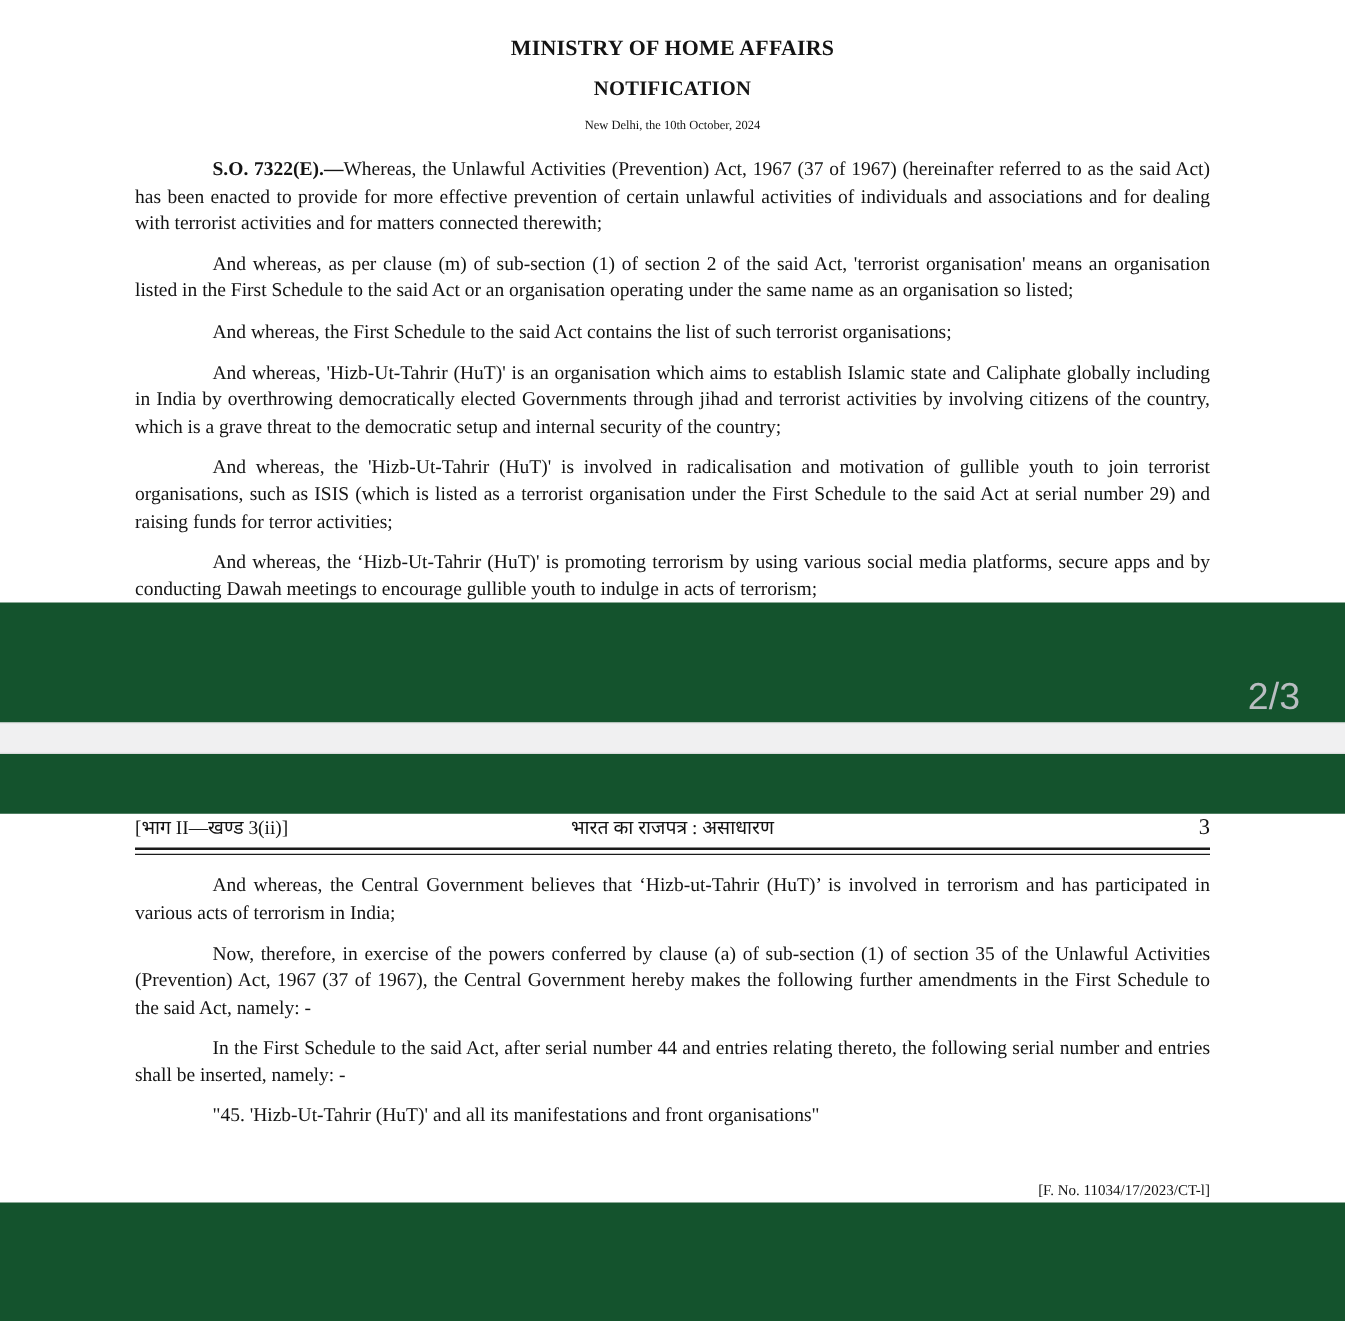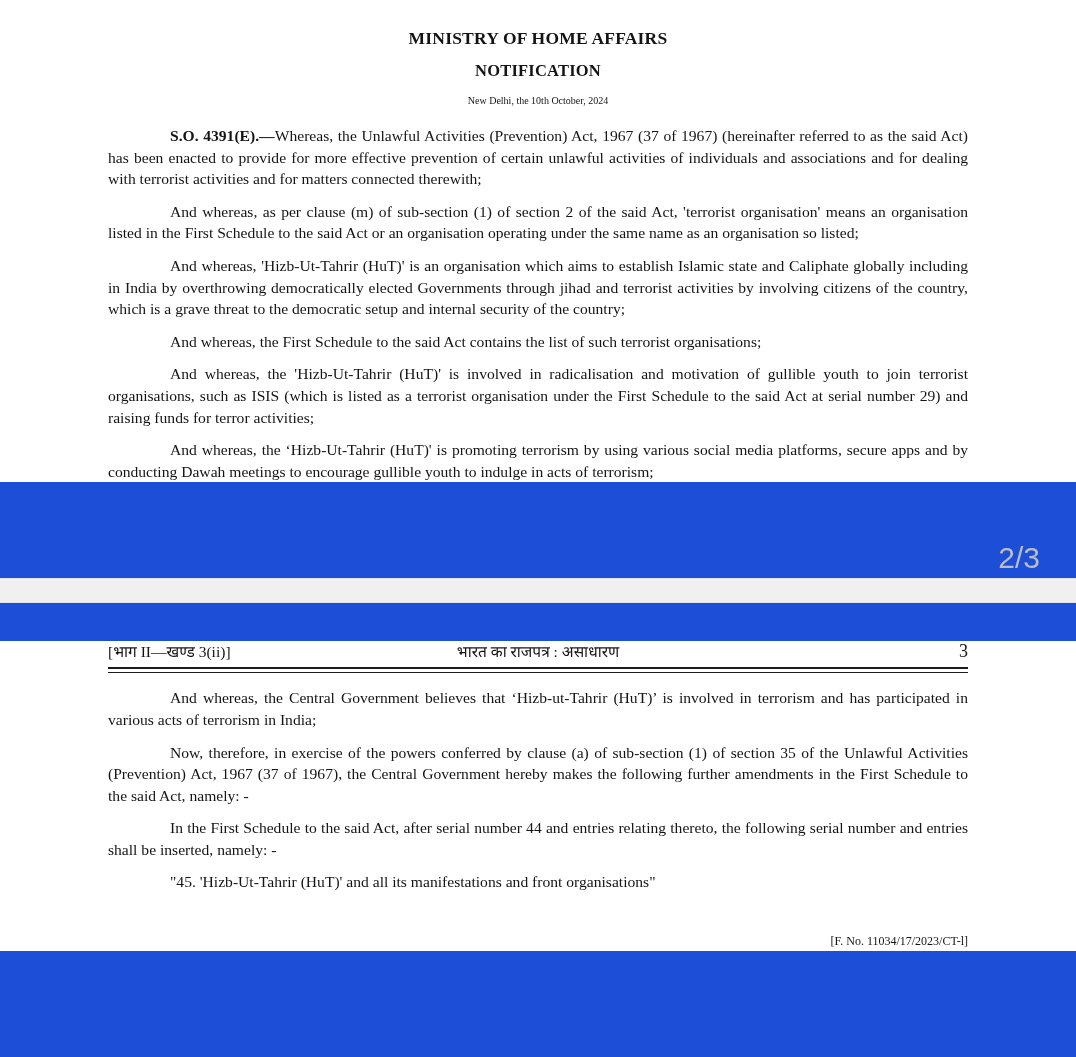--- a/index.html
+++ b/index.html
@@ -6,21 +6,21 @@
   html, body {
     margin: 0;
     padding: 0;
     background: #ffffff;
     width: 1076px;
     height: 1057px;
     overflow: hidden;
     font-family: "Liberation Serif", serif;
     color: #141414;
   }
-  .doc-viewer { width: 1076px; height: 1057px; position: relative; background: #1d4ed8; }
+  .doc-viewer { width: 1076px; height: 1057px; position: relative; background: #14532d; }
 
   
   .pdf-page { padding: 0 108px; background: #ffffff; }
 
   
   .p2-title {
     text-align: center;
     font-weight: bold;
     font-size: 17.5px;
     line-height: 18px;
@@ -67,21 +67,21 @@
     height: 25px;
     background: #f0f0f1;
     border-top: 1px solid #e3e3e5;
     border-bottom: 1px solid #e3e3e5;
   }
 
   
   .p3-header {
     display: flex;
     align-items: baseline;
-    margin-top: 38px;
+    margin-top: 48px;
     font-size: 15.5px;
     line-height: 20px;
   }
   .p3-header .hl { flex: 1 1 0; text-align: left; }
   .p3-header .hc { flex: 0 0 auto; text-align: left; }
   .p3-header .hr { flex: 1 1 0; text-align: right; font-size: 18px; }
 
   .double-rule {
     margin-top: 5px;
     height: 6px;
@@ -107,25 +107,25 @@
 </head>
 <body>
 
 <div class="doc-viewer">
 
   <div class="pdf-page">
     <div class="p2-title">MINISTRY OF HOME AFFAIRS</div>
     <div class="p2-subtitle">NOTIFICATION</div>
     <div class="p2-dateline">New Delhi, the 10th October, 2024</div>
 
-    <p class="para first"><b>S.O. 4391(E).—</b><span>Whereas, the Unlawful Activities (Prevention) Act, 1967 (37 of 1967) (hereinafter referred to as the said Act) has been enacted to provide for more effective prevention of certain unlawful activities of individuals and associations and for dealing with terrorist activities and for matters connected therewith;</span></p>
+    <p class="para first"><b>S.O. 7322(E).—</b><span>Whereas, the Unlawful Activities (Prevention) Act, 1967 (37 of 1967) (hereinafter referred to as the said Act) has been enacted to provide for more effective prevention of certain unlawful activities of individuals and associations and for dealing with terrorist activities and for matters connected therewith;</span></p>
 
     <p class="para">And whereas, as per clause (m) of sub-section (1) of section 2 of the said Act, 'terrorist organisation' means an organisation listed in the First Schedule to the said Act or an organisation operating under the same name as an organisation so listed;</p>
+    <p class="para">And whereas, the First Schedule to the said Act contains the list of such terrorist organisations;</p>
     <p class="para">And whereas, 'Hizb-Ut-Tahrir (HuT)' is an organisation which aims to establish Islamic state and Caliphate globally including in India by overthrowing democratically elected Governments through jihad and terrorist activities by involving citizens of the country, which is a grave threat to the democratic setup and internal security of the country;</p>
-    <p class="para">And whereas, the First Schedule to the said Act contains the list of such terrorist organisations;</p>
     <p class="para">And whereas, the 'Hizb-Ut-Tahrir (HuT)' is involved in radicalisation and motivation of gullible youth to join terrorist organisations, such as ISIS (which is listed as a terrorist organisation under the First Schedule to the said Act at serial number 29) and raising funds for terror activities;</p>
     <p class="para">And whereas, the ‘Hizb-Ut-Tahrir (HuT)' is promoting terrorism by using various social media platforms, secure apps and by conducting Dawah meetings to encourage gullible youth to indulge in acts of terrorism;</p>
   </div>
 
   <div class="page-indicator">2/3</div>
 
   <div class="page-gap"></div>
 
   <div class="pdf-page p3-body">
     <div class="p3-header">

